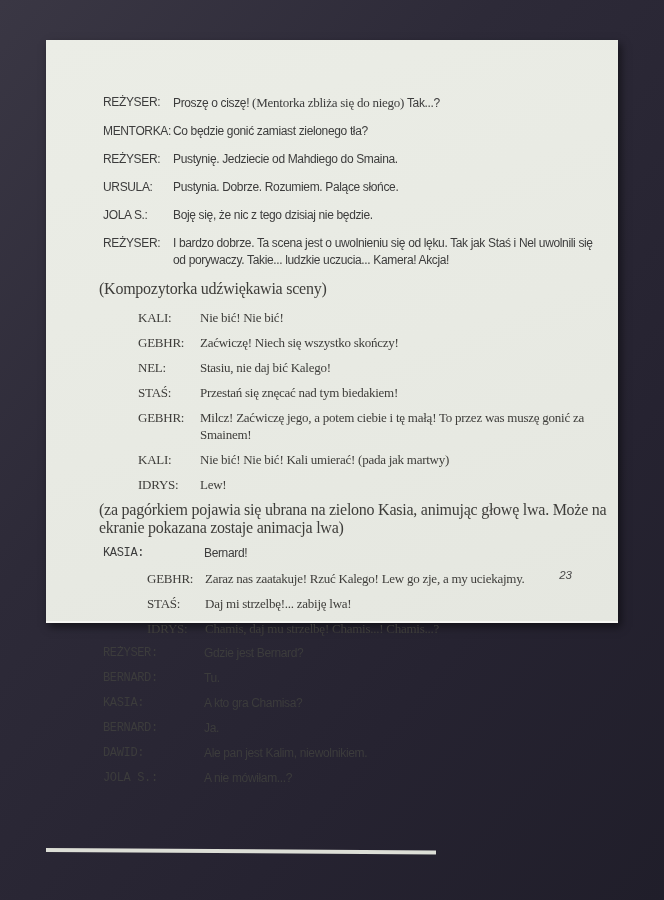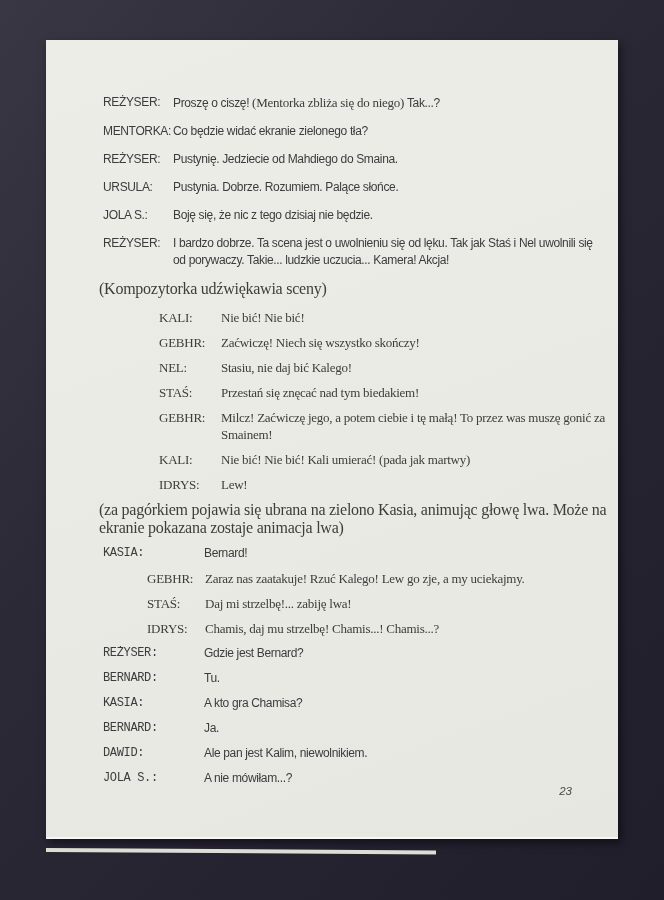--- a/index.html
+++ b/index.html
@@ -2,21 +2,21 @@
 <html><head>
 <meta charset="utf-8">
 <style>
   html,body{margin:0;padding:0;}
   body{
     width:664px;height:900px;overflow:hidden;position:relative;
     background:linear-gradient(130deg,#3a3744 0%,#2d2a38 35%,#262331 70%,#201e2a 100%);
     font-family:"Liberation Sans",sans-serif;
   }
   .paper{
-    position:absolute;left:46px;top:40px;width:572px;height:799px;
+    position:absolute;left:46px;top:40px;width:572px;height:583px;
     background:linear-gradient(160deg,#ebede6 0%,#e8eae3 55%,#e5e7e0 100%);
     box-shadow:3px 4px 8px rgba(0,0,0,0.5);
     border-bottom:2px solid #f7f7f3;
     box-sizing:border-box;
   }
   .paper-sliver{
     position:absolute;left:46px;top:848px;width:390px;height:4px;
     background:#dcded6;transform:rotate(0.35deg);transform-origin:left top;
   }
   .content{
@@ -24,21 +24,21 @@
     padding:54px 10px 0 57px;box-sizing:border-box;
   }
   .line{display:flex;align-items:flex-start;margin-bottom:8px;line-height:17px;}
   .line:nth-child(-n+7){margin-bottom:11px;}
   .line.stage{display:block;margin-left:-4px;}
   .speaker{flex:0 0 auto;}
   .text{flex:1 1 auto;min-width:0;}
   .sans{font-size:12px;letter-spacing:-0.35px;color:#3c3c3c;font-family:"Liberation Sans",sans-serif;}
   .serif{font-size:13px;letter-spacing:-0.25px;color:#3e3d3a;font-family:"Liberation Serif",serif;}
   .t1.sans .speaker{width:70px;}
-  .t1.serif{margin-left:56px;}
+  .t1.serif{margin-left:35px;}
   .t1.serif .speaker{width:62px;}
   .t2.sans .speaker{width:101px;font-family:Liberation Mono, monospace;}
   .t2.serif{margin-left:44px;}
   .t2.serif .speaker{width:58px;}
   .ital{font-family:"Liberation Serif",serif;font-size:13px;letter-spacing:-0.25px;}
   .stage .ital{font-size:16px;}
   .page-number{
     position:absolute;right:46px;bottom:40px;
     font-family:"Liberation Sans",sans-serif;font-size:11.5px;color:#4a4a4a;font-style:italic;
   }
@@ -47,21 +47,21 @@
 <body>
 
 <div class="paper">
   <div class="content">
       <div class="line dialogue sans t1">
         <span class="speaker">REŻYSER:</span>
         <span class="text"><span class="norm">Proszę o ciszę! </span><span class="ital">(Mentorka zbliża się do niego)</span><span class="norm"> Tak...?</span></span>
       </div>
       <div class="line dialogue sans t1">
         <span class="speaker">MENTORKA:</span>
-        <span class="text"><span class="norm">Co będzie widać ekranie zielonego tła?</span></span>
+        <span class="text"><span class="norm">Co będzie gonić zamiast zielonego tła?</span></span>
       </div>
       <div class="line dialogue sans t1">
         <span class="speaker">REŻYSER:</span>
         <span class="text"><span class="norm">Pustynię. Jedziecie od Mahdiego do Smaina.</span></span>
       </div>
       <div class="line dialogue sans t1">
         <span class="speaker">URSULA:</span>
         <span class="text"><span class="norm">Pustynia. Dobrze. Rozumiem. Palące słońce.</span></span>
       </div>
       <div class="line dialogue sans t1">

